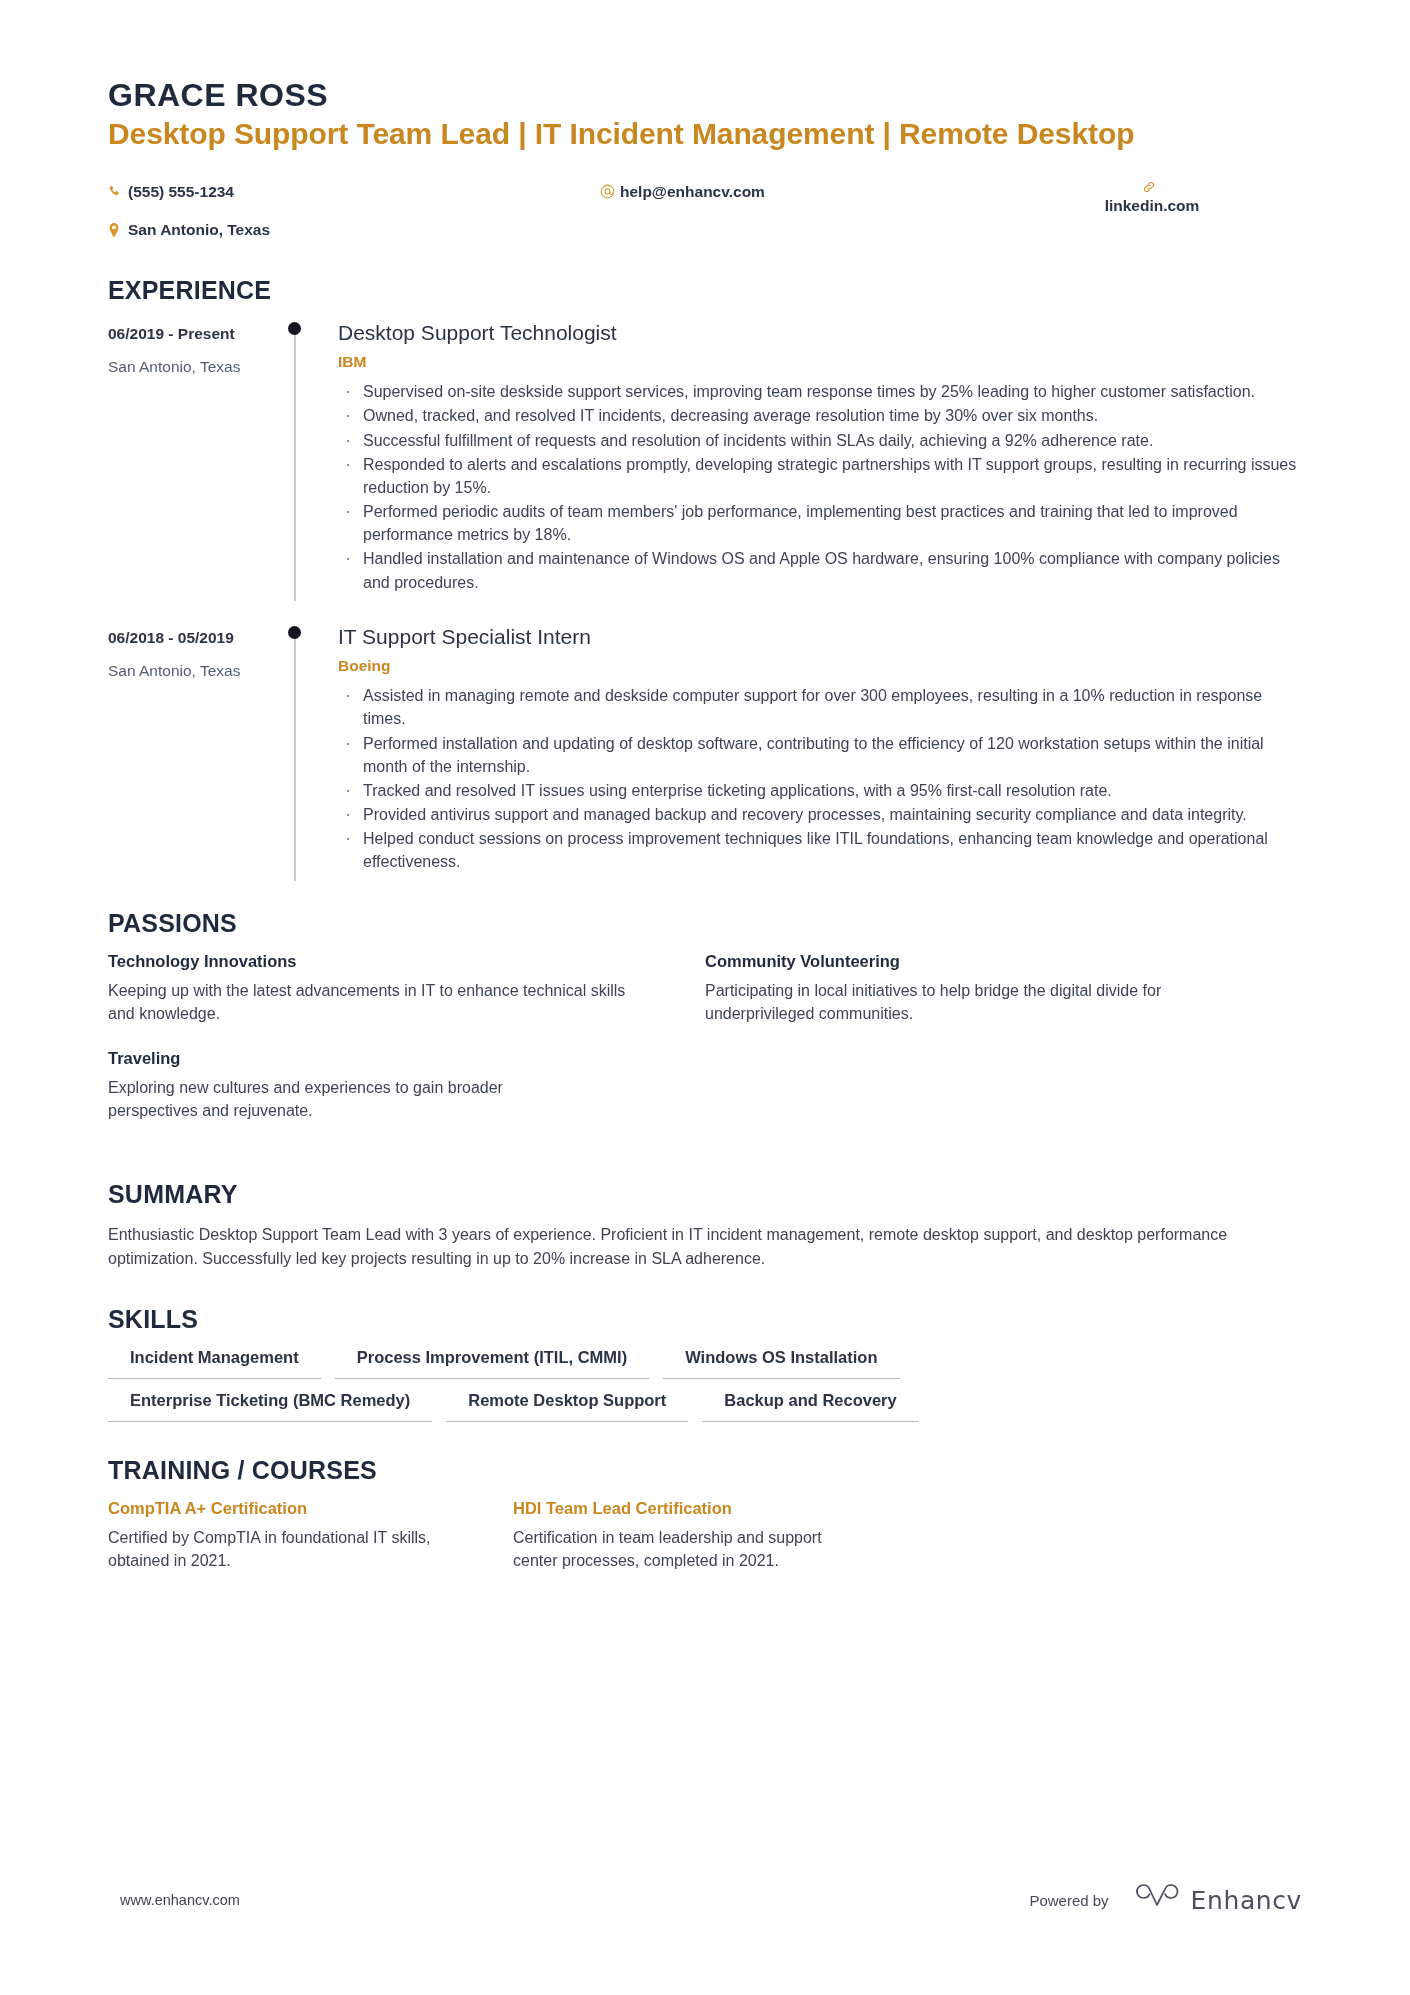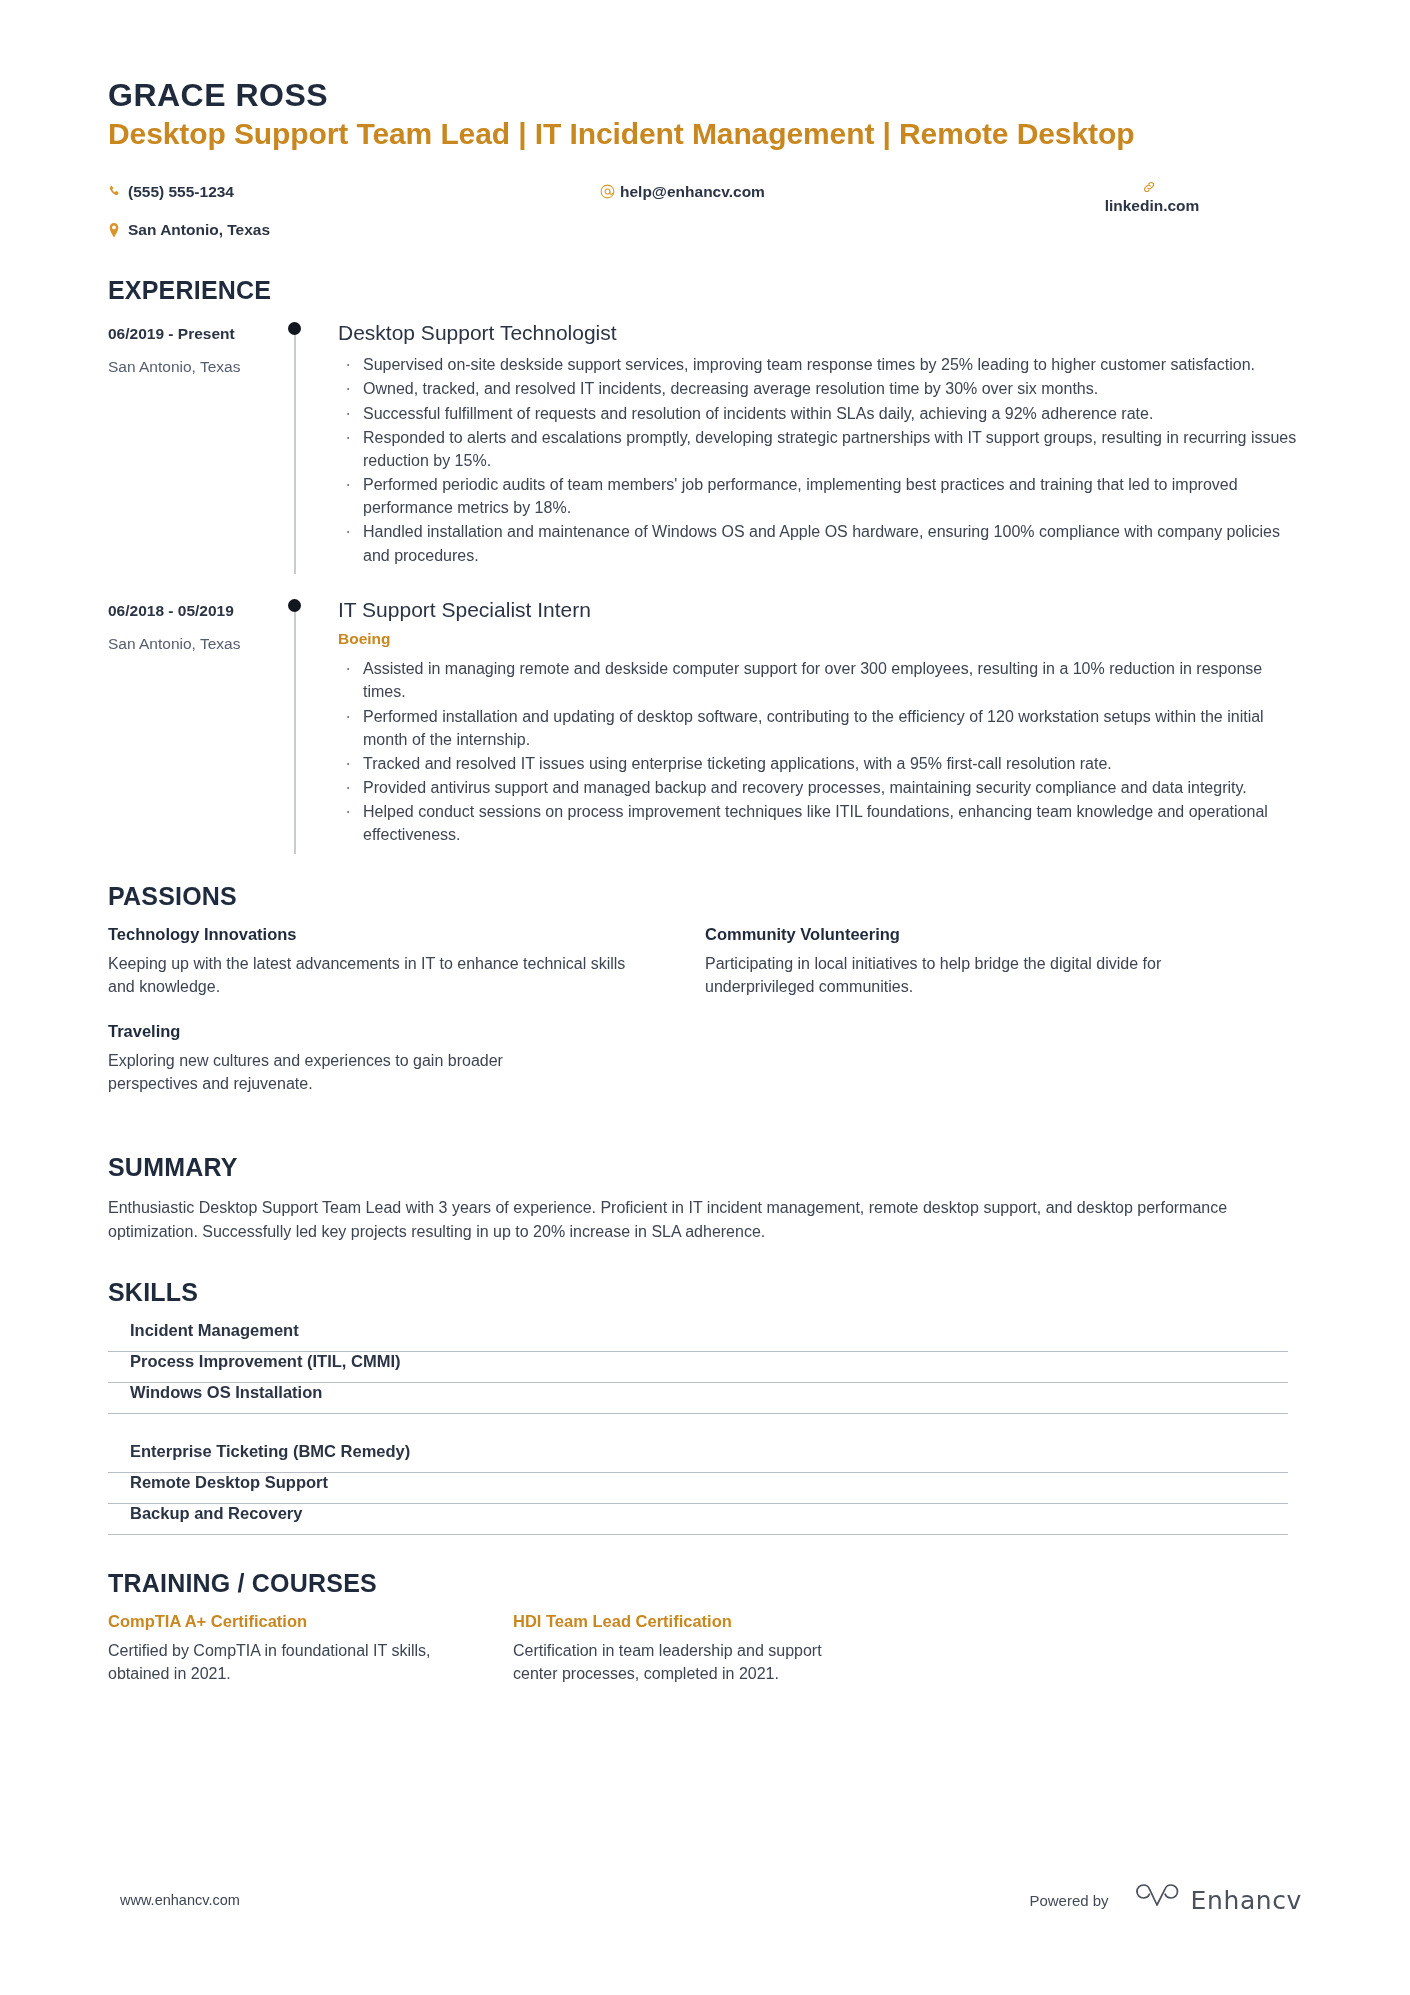--- a/index.html
+++ b/index.html
@@ -179,22 +179,21 @@
     font-size: 16px;
     line-height: 1.48;
     color: #3d4552;
     max-width: 1185px;
   }
 
   
   .skills-rows { margin-top: 4px; }
   .skills-row {
     display: flex;
-    margin-bottom: 28px;
-    flex-direction: column;
+    margin-bottom: 12px;
   }
   .skill-chip {
     font-size: 16.5px;
     font-weight: bold;
     color: #2b3445;
     padding: 0 22px 11px 22px;
     border-bottom: 1.5px solid #b9bdc4;
     margin-right: 14px;
     white-space: nowrap;
   }
@@ -307,20 +306,21 @@
       <div class="exp-left">
         <div class="exp-date">06/2019 - Present</div>
         <div class="exp-loc">San Antonio, Texas</div>
       </div>
       <div class="exp-rail">
         <div class="rail-line"></div>
         <div class="rail-dot"></div>
       </div>
       <div class="exp-right">
         <div class="exp-title">Desktop Support Technologist</div>
+        <div class="exp-company">IBM</div>
         <ul class="bullets">
           <li>Supervised on-site deskside support services, improving team response times by 25% leading to higher customer satisfaction.</li>
           <li>Owned, tracked, and resolved IT incidents, decreasing average resolution time by 30% over six months.</li>
           <li>Successful fulfillment of requests and resolution of incidents within SLAs daily, achieving a 92% adherence rate.</li>
           <li>Responded to alerts and escalations promptly, developing strategic partnerships with IT support groups, resulting in recurring issues reduction by 15%.</li>
           <li>Performed periodic audits of team members' job performance, implementing best practices and training that led to improved performance metrics by 18%.</li>
           <li>Handled installation and maintenance of Windows OS and Apple OS hardware, ensuring 100% compliance with company policies and procedures.</li>
         </ul>
       </div>
     </div>

